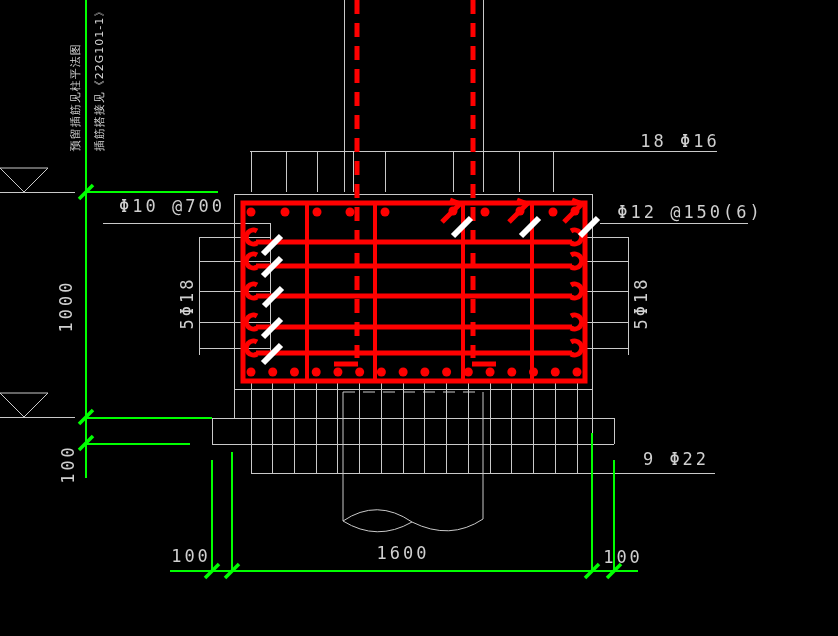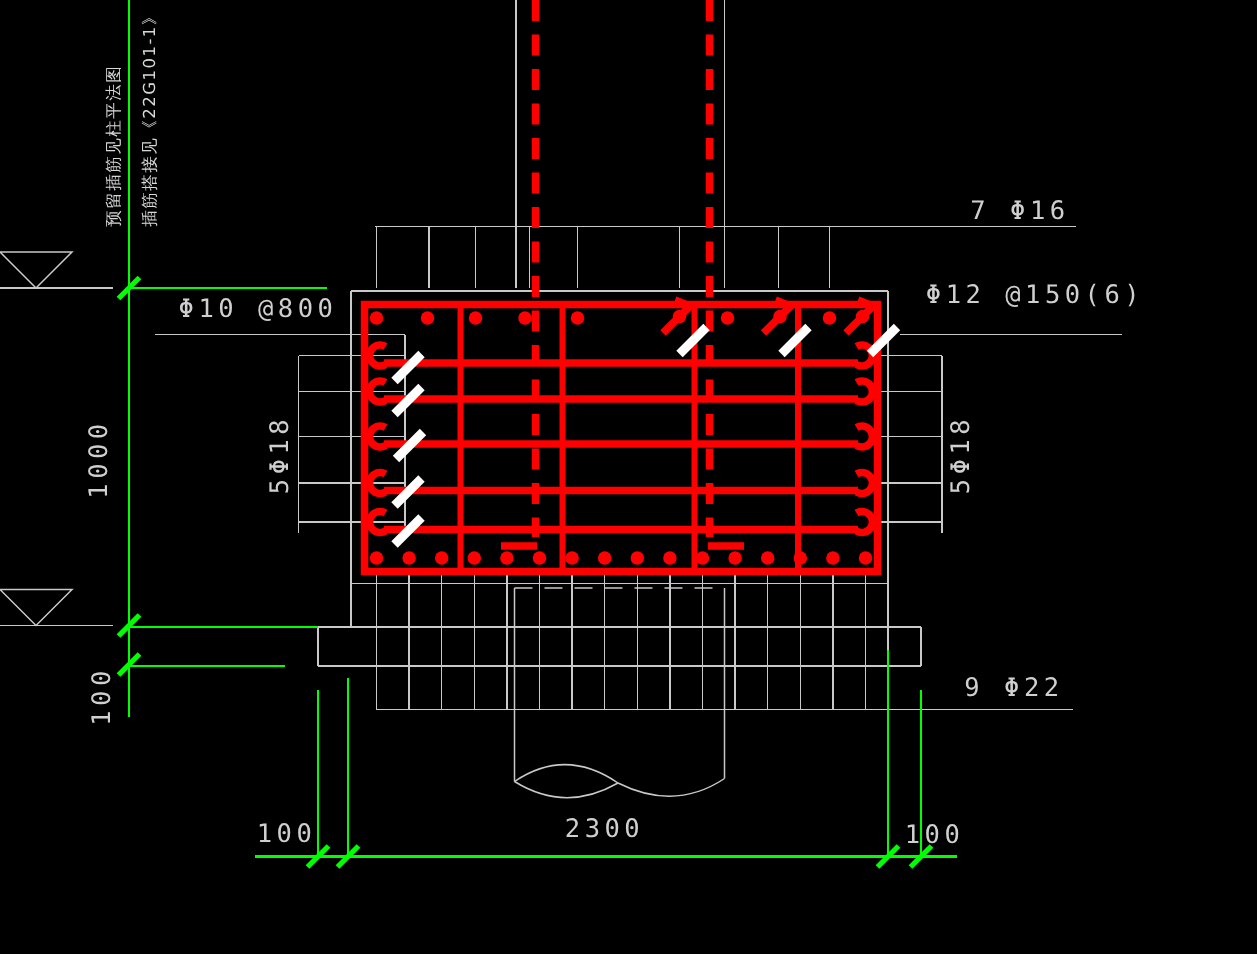--- a/index.html
+++ b/index.html
@@ -167,25 +167,25 @@
         <line x1="521" y1="236" x2="539" y2="218" stroke="#ffffff" stroke-width="6"></line>
         <line x1="580" y1="236" x2="598" y2="218" stroke="#ffffff" stroke-width="6"></line>
       </g>
   </svg>
 
   <div class="note" style="left:88px;top:78px">
     <div>预留插筋见柱平法图</div>
     <div>插筋搭接见《22G101-1》</div>
   </div>
 
-  <div class="lbl" style="left:680px;top:141px">7 Φ16</div>
-  <div class="lbl" style="left:690px;top:197px">Φ12 @150(6)</div>
-  <div class="lbl" style="left:172px;top:206px">Φ10 @800</div>
+  <div class="lbl" style="left:680px;top:141px">18 Φ16</div>
+  <div class="lbl" style="left:690px;top:212px">Φ12 @150(6)</div>
+  <div class="lbl" style="left:172px;top:206px">Φ10 @700</div>
   <div class="lbl rot" style="left:187px;top:303px">5Φ18</div>
   <div class="lbl rot" style="left:641px;top:303px">5Φ18</div>
   <div class="lbl" style="left:676px;top:459px">9 Φ22</div>
 
   <div class="lbl rot" style="left:66px;top:306px">1000</div>
   <div class="lbl rot" style="left:68px;top:464px">100</div>
   <div class="lbl" style="left:191px;top:556px">100</div>
-  <div class="lbl" style="left:403px;top:553px">2300</div>
+  <div class="lbl" style="left:403px;top:553px">1600</div>
   <div class="lbl" style="left:623px;top:557px">100</div>
 </div>
 
 </body></html>

